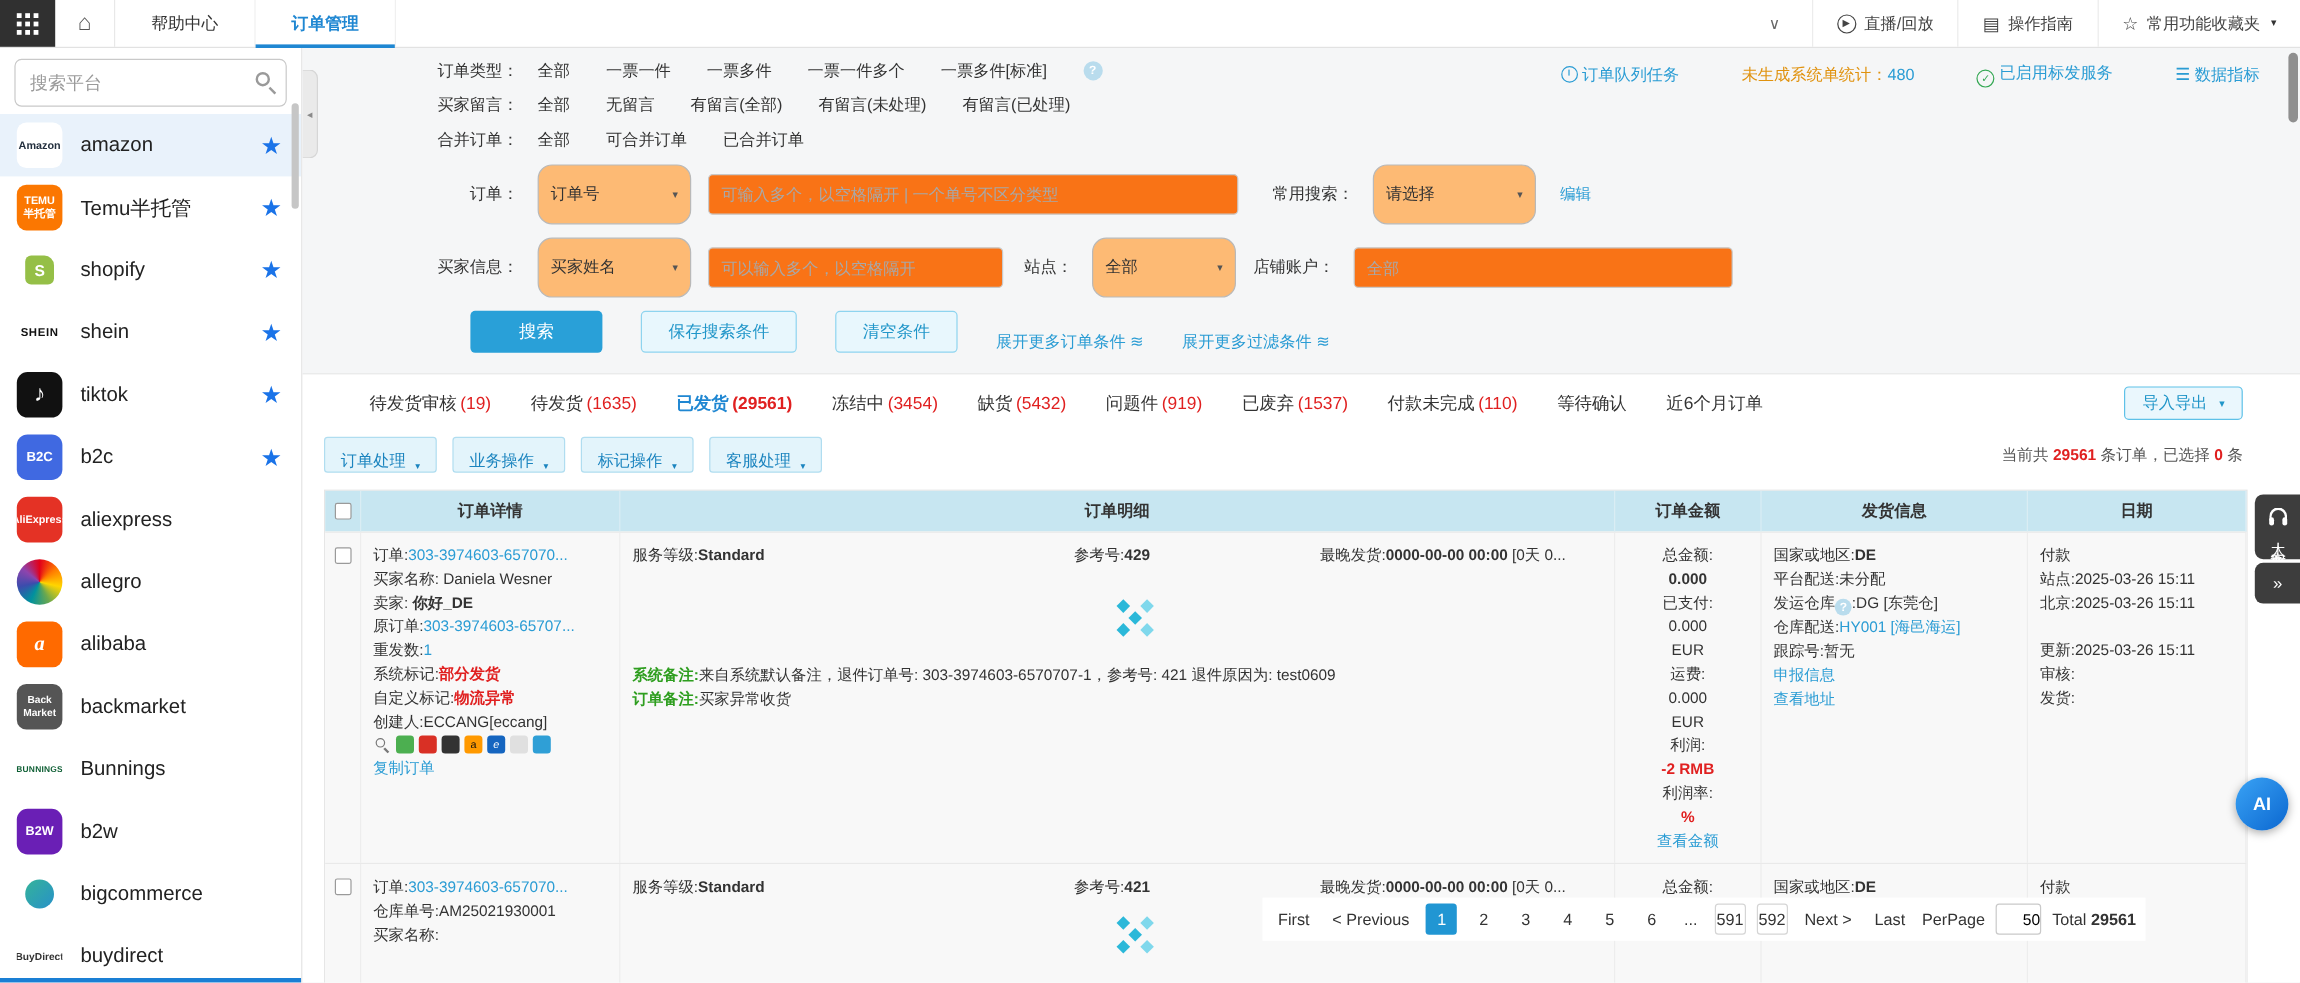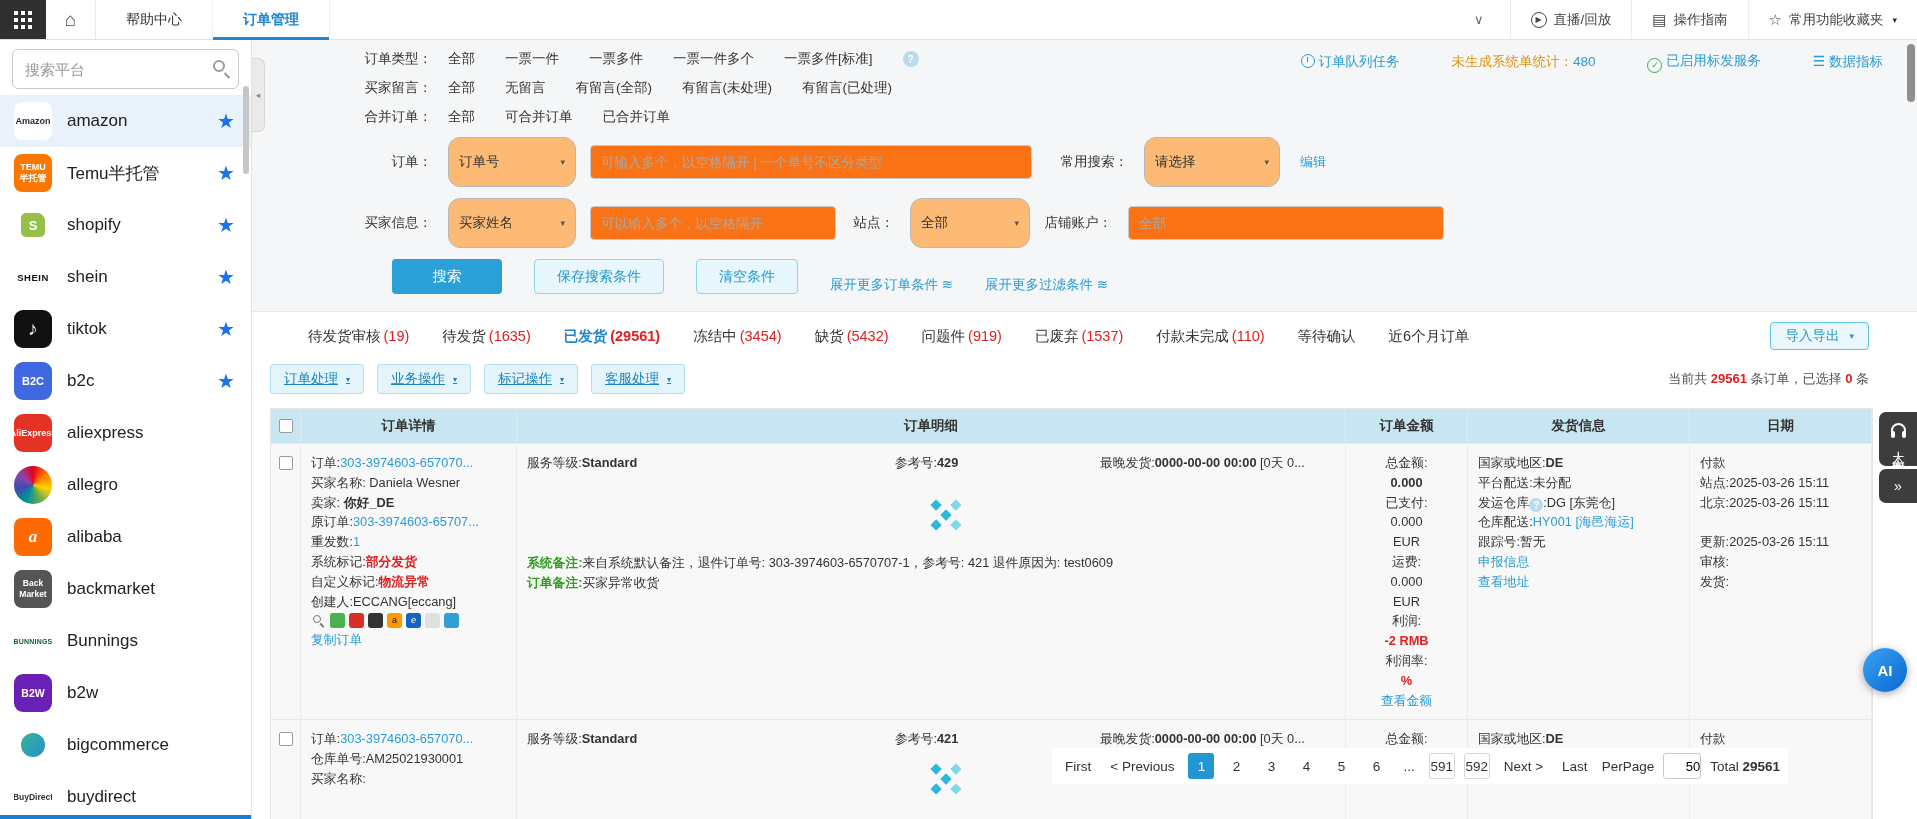--- a/index.html
+++ b/index.html
@@ -88,21 +88,21 @@
   .card { background:#fff; margin-top:4px; padding:0 0 0 18px; position:relative; min-height:620px; box-shadow:0 -1px 0 #e8e8e8; }
   .tabs { display:flex; align-items:center; gap:33px; padding:15px 0 12px 38px; font-size:14.5px; position:relative; }
   .tab { cursor:pointer; white-space:nowrap; color:#333; }
   .tab .cnt { color:#e02020; margin-left:3px; }
   .tab.active { color:#1f87d2; font-weight:bold; }
   .tab.active .cnt { font-weight:bold; }
   .imp-btn { position:absolute; right:48px; top:10px; height:28px; padding:0 14px; background:#eaf7fd; border:1px solid #5ec1e8; border-radius:4px; color:#2196c9; font-size:13.5px; display:flex; align-items:center; gap:10px; cursor:pointer; }
   .imp-btn .caret { font-size:9px; }
 
   .actions { display:flex; align-items:center; gap:13px; padding:6px 0 10px 0; position:relative; }
-  .act-btn { height:30px; padding:0 13px; background:#e3f4fb; border:1px solid #b0ddf0; border-radius:3px; color:#1b84bf; font-size:13.5px; display:flex; align-items:center; gap:8px; cursor:pointer;text-decoration:underline; }
+  .act-btn { height:30px; padding:0 13px; background:#e3f4fb; border:1px solid #b0ddf0; border-radius:3px; color:#1b84bf; font-size:13.5px; display:flex; align-items:flex-end; gap:8px; cursor:pointer; }
   .act-btn .caret { font-size:8px; }
   .summary { position:absolute; right:48px; top:12px; font-size:13px; color:#555; }
   .summary b { color:#e02020; }
 
   .tbl { margin:4px 44px 0 0; border:1px solid #e6e6e6; }
   .t-head { display:grid; grid-template-columns:30px 216px 1fr 122px 222px 182px; background:#c7e6f1; height:34px; align-items:center; font-weight:bold; font-size:13.5px; color:#333; }
   .t-head > div { text-align:left; border-right:1px solid #daedf4; height:100%; display:flex; align-items:center; justify-content:center; }
   .t-row { display:grid; grid-template-columns:30px 216px 1fr 122px 222px 182px; background:#f8f8f8; border-top:1px solid #e9e9e9; font-size:12.8px; }
   .t-row > div { border-right:1px solid #ededed; padding:9px 10px; line-height:19.8px; }
   .cb-cell { display:flex; justify-content:center; padding-top:12px !important; }

